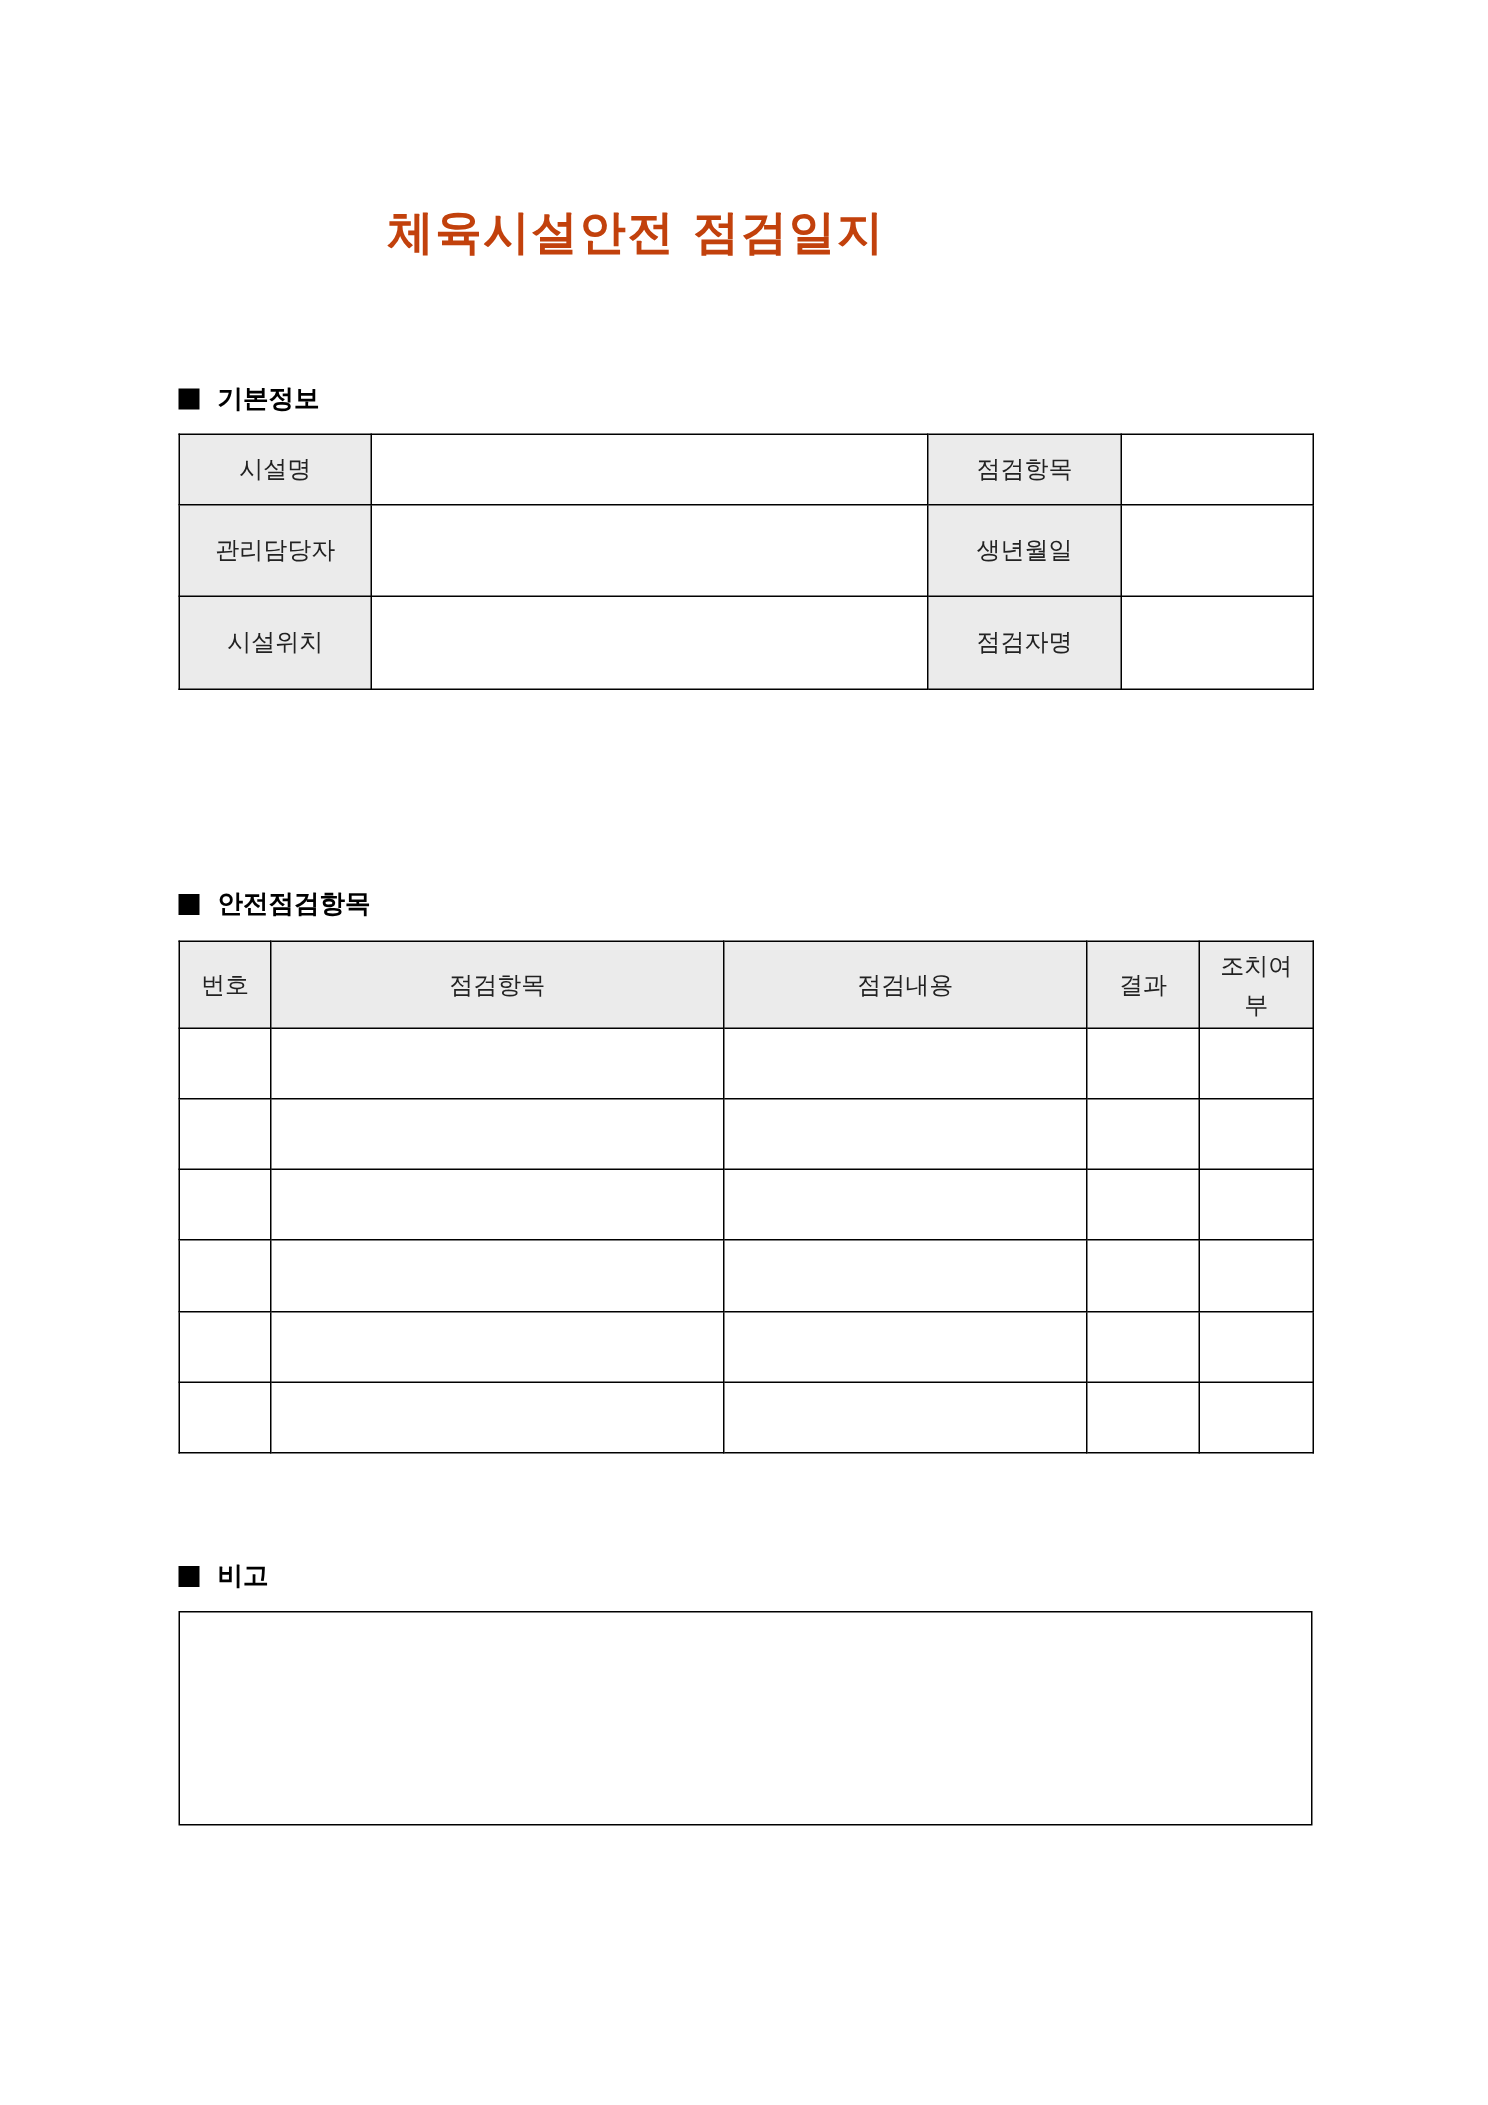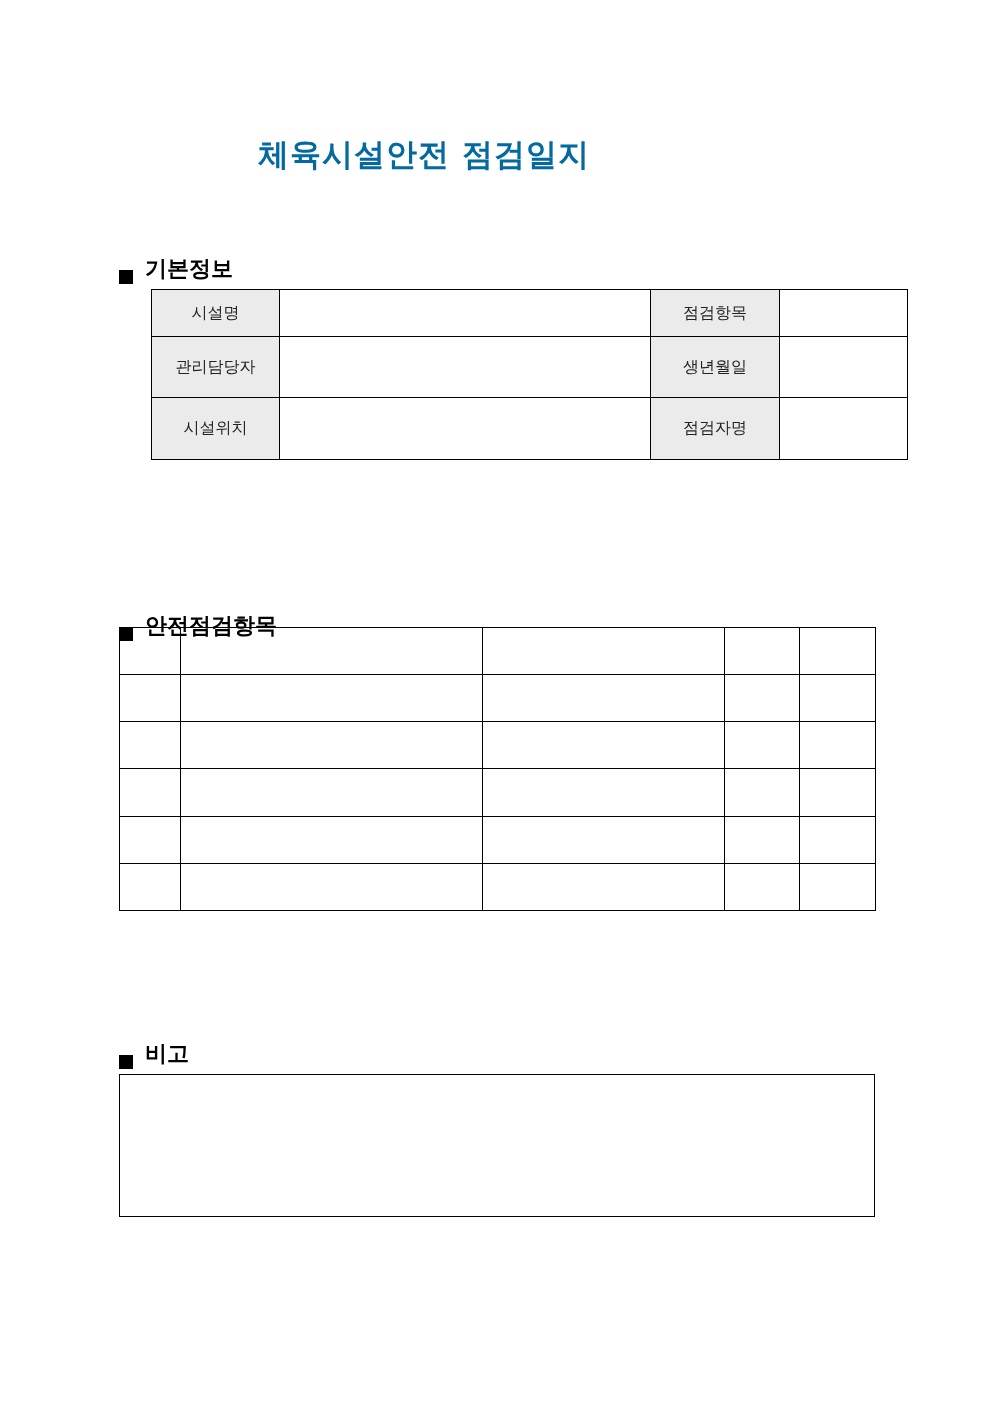--- a/index.html
+++ b/index.html
@@ -1,36 +1,36 @@
 <!DOCTYPE html>
 <html><head>
   <meta charset="utf-8">
   <style>
     * { box-sizing: border-box; margin: 0; padding: 0; }
     html, body { width: 992px; height: 1403px; background: #ffffff; }
     body { position: relative; font-family: "DejaVu Sans", "Liberation Sans", sans-serif; color: #111; }
     .title {
       position: absolute; left: 0; top: 134px; width: 848px; text-align: center;
-      font-size: 31px; font-weight: bold; letter-spacing: 1px; color: #0369a1;
+      font-size: 31px; font-weight: bold; letter-spacing: 1px; color: #c2410c;
     }
     .section-heading {
-      position: absolute; left: 119px; font-size: 22px; font-weight: bold; color: #000;
-      display: flex; align-items: flex-end;
+      position: absolute; left: 119px; font-size: 17px; font-weight: bold; color: #000;
+      display: flex; align-items: center;
     }
     .section-heading .sq {
       display: inline-block; width: 14px; height: 14px; background: #000; margin-right: 12px;
     }
     table { position: absolute; border-collapse: collapse; table-layout: fixed; }
     td, th {
       border: 1.5px solid #000; font-weight: normal; font-size: 16px; text-align: center;
       vertical-align: middle; color: #222;
     }
     .label { background: #ebebeb; }
     .hdr { background: #ebebeb; line-height: 26px; }
-    #basic { left: 119px; top: 289px; width: 756px; margin-left: 32px; }
+    #basic { left: 119px; top: 289px; width: 756px; }
     #check { left: 119px; top: 627px; width: 756px; }
     .notes-box {
       position: absolute; left: 119px; top: 1074px; width: 756px; height: 143px;
       border: 1.5px solid #000;
     }
   </style>
 </head>
 <body>
 
 <div class="title">체육시설안전 점검일지</div>
@@ -62,34 +62,41 @@
   </tr>
   <tr style="height:62px">
     <td class="label">시설위치</td>
     <td></td>
     <td class="label">점검자명</td>
     <td></td>
   </tr>
 </tbody>
   </table>
 
-<div class="section-heading" style="top:591px;margin-top:20px;">
+<div class="section-heading" style="top:591px;">
   <span class="sq"></span>
   <span>안전점검항목</span>
 </div>
 
 <table id="check">
   <colgroup>
     <col style="width:61px">
       <col style="width:302px">
       <col style="width:242px">
       <col style="width:75px">
       <col style="width:76px">
   </colgroup>
   <tbody>
+      <tr style="height:58px">
+    <th class="hdr">번호</th>
+    <th class="hdr">점검항목</th>
+    <th class="hdr">점검내용</th>
+    <th class="hdr">결과</th>
+    <th class="hdr" style="padding:0 10px;">조치여부</th>
+  </tr>
   <tr style="height:47px">
     <td></td>
     <td></td>
     <td></td>
     <td></td>
     <td></td>
   </tr>
   <tr style="height:47px">
     <td></td>
     <td></td>

